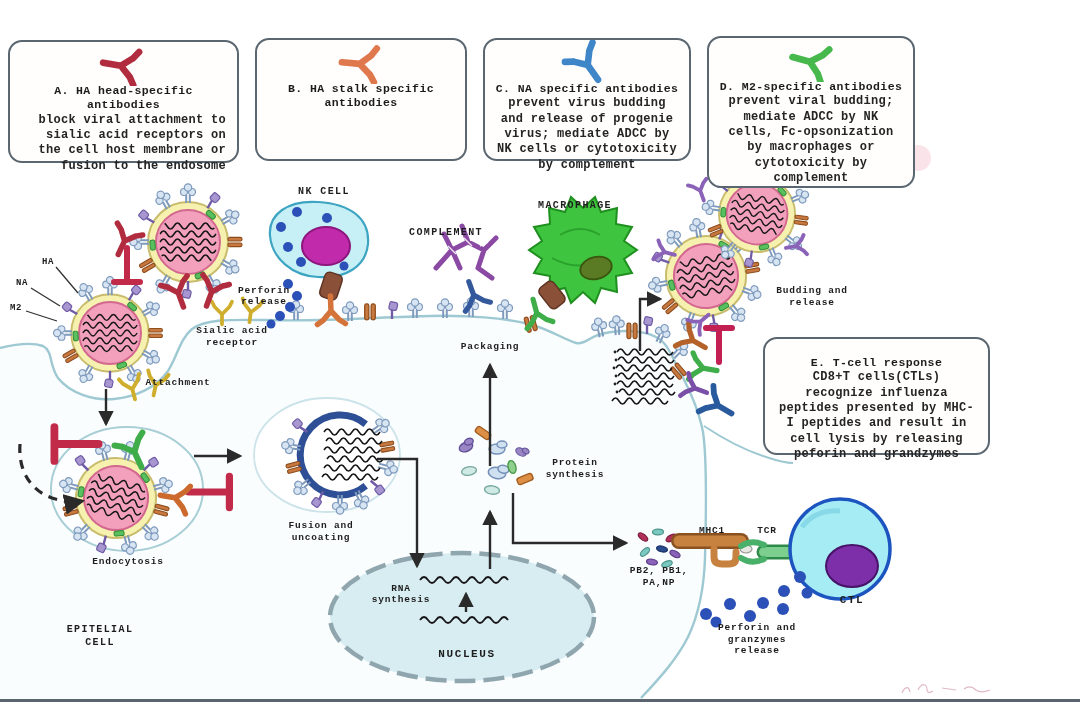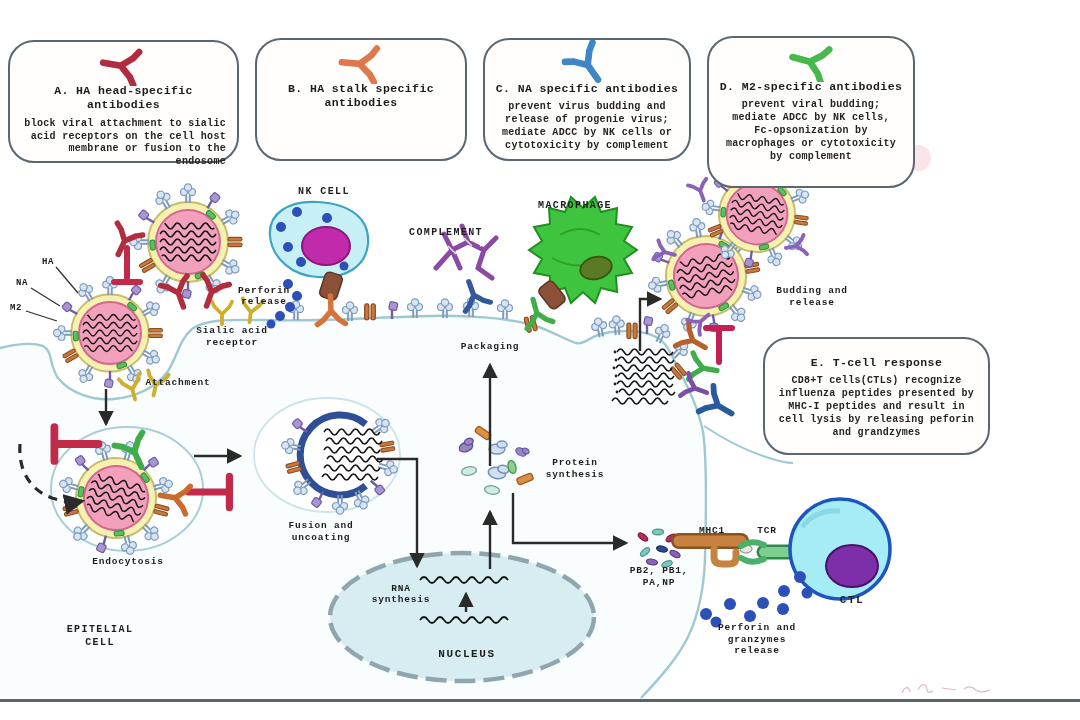--- a/index.html
+++ b/index.html
@@ -1,24 +1,24 @@
 <!DOCTYPE html>
 <html><head>
 <meta charset="utf-8">
 <style>
   html,body{margin:0;padding:0;background:#fff;}
   #stage{position:relative;width:1080px;height:720px;background:#fff;overflow:hidden;
          font-family:"Liberation Mono","DejaVu Sans Mono",monospace;}
   #diagram{position:absolute;left:0;top:0;}
-  .ibox{position:absolute;background:#fffefd;border:2px solid #5a6670;border-radius:26px;
+  .ibox{position:absolute;background:#fffefd;border:2px solid #5a6670;border-radius:14px;
         box-sizing:border-box;color:#1c1c1c;}
   .ibox .abicon{position:absolute;top:0px;left:50%;transform:translateX(-50%);}
   .ibox-title{margin-top:42px;text-align:center;font-weight:700;font-size:11.5px;
               letter-spacing:0.4px;line-height:1.25;padding:0 8px;}
-  .ibox-body{margin-top:5px;font-weight:700;font-size:10px;line-height:1.28;
+  .ibox-body{font-weight:700;font-size:12px;line-height:1.28;
              letter-spacing:0.3px;padding:0 11px;text-align:center;color:#242424;}
   .ibox-body.left{text-align:right;}
   .ibox.noicon .ibox-title{margin-top:17px;}
   svg text{font-family:"Liberation Mono","DejaVu Sans Mono",monospace;font-weight:700;
            fill:#1d1d1d;}
   .tc{text-anchor:middle;}
   .l10{font-size:10px;letter-spacing:1.4px;}
   .l9{font-size:9.5px;letter-spacing:0.8px;}
   .l8{font-size:9px;letter-spacing:0.5px;}
   .l11{font-size:11px;letter-spacing:1.6px;}

